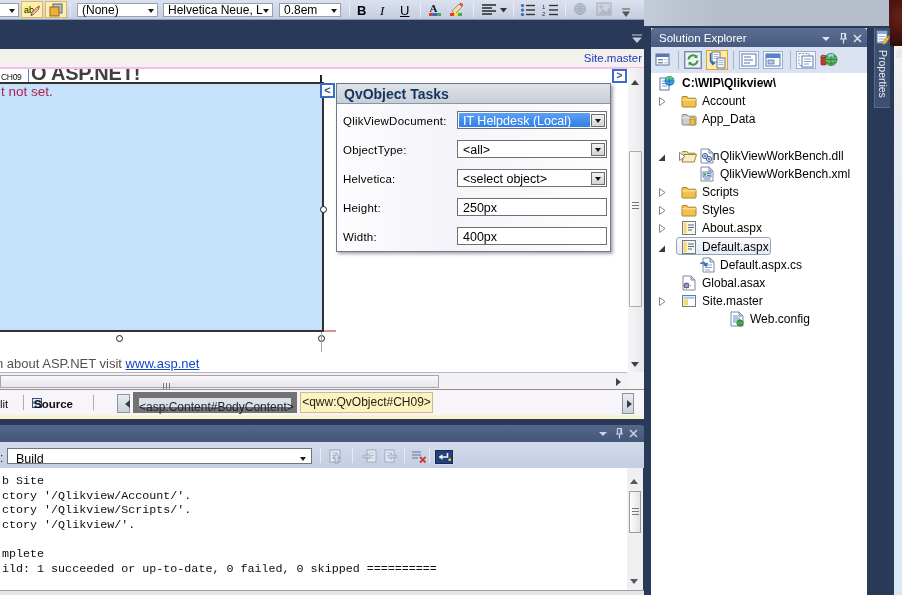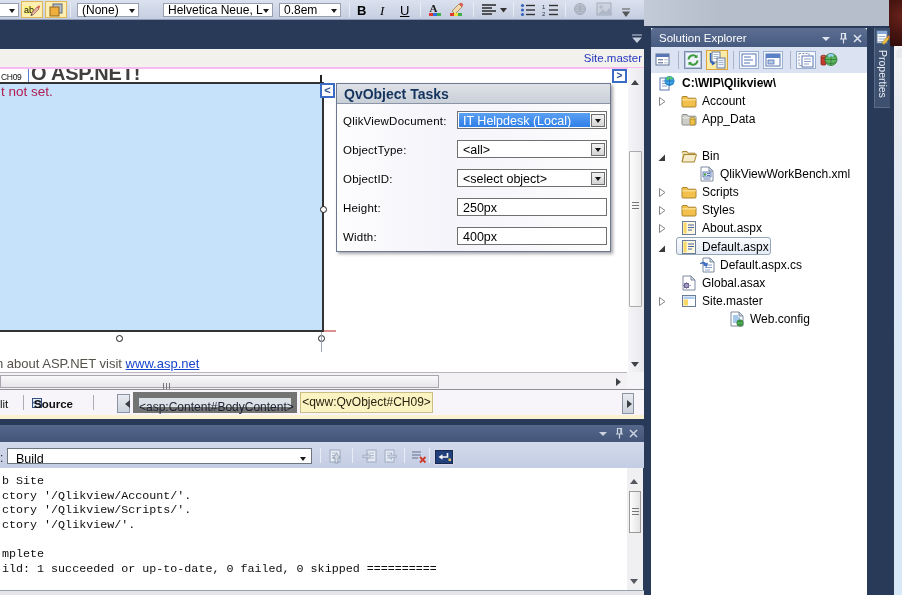--- a/index.html
+++ b/index.html
@@ -110,21 +110,21 @@
           <path d="M8 11 l2 1 l-2.4 0.9 Z" fill="#333"></path>
         </svg>
     </div>
     <div class="ybtn" style="left:45px;width:22px;">
       <svg width="16" height="15" viewBox="0 0 16 15" style="left:2px;top:1px;">
           <rect x="5" y="1" width="9" height="9" fill="#b9bfcc" stroke="#5c6677"></rect>
           <rect x="2" y="4" width="9" height="9" fill="#f0ae3d" stroke="#8f6a1e"></rect>
         </svg>
     </div>
     <div class="tsep" style="left:70px;"></div>
-    <div class="combo" style="left:77px;width:62px;">(None)<div class="arr"></div></div>
+    <div class="combo" style="left:77px;width:81px;">(None)<div class="arr"></div></div>
     <div class="combo" style="left:163px;width:110px;">Helvetica Neue, L<div class="arr"></div></div>
     <div class="combo" style="left:279px;width:62px;">0.8em<div class="arr"></div></div>
     <div class="tsep" style="left:349px;"></div>
     <div style="left:357px;top:3px;font-size:13px;font-weight:bold;color:#000;">B</div>
     <div style="left:380px;top:3px;font-size:13px;font-style:italic;font-family:'Liberation Serif',serif;color:#000;">I</div>
     <div style="left:400px;top:3px;font-size:13px;text-decoration:underline;color:#000;">U</div>
     <div class="tsep" style="left:420px;"></div>
     <svg width="15" height="15" viewBox="0 0 15 15" style="left:428px;top:2px;">
         <text x="1.5" y="10" font-size="11" font-weight="bold" font-family="Liberation Serif" fill="#1a1a1a">A</text>
         <rect x="1" y="11" width="4" height="3" fill="#e03a2f"></rect>
@@ -438,20 +438,34 @@
       <div class="trow" style="top:55.4px;margin-top:19px;">
           <svg class="texp" style="left:6px;top:6px;" width="9" height="9" viewBox="0 0 9 9">
             <path d="M8 1.5 V8 H1.5 z" fill="#3a3a3a"></path>
           </svg>
           <svg class="ticon" style="left:30px;" width="16" height="16" viewBox="0 0 16 16">
             <path d="M1 4.5 q0-1 1-1 h4 l1.2 1.7 h6.8 v1.3 h-11 l-2 7" fill="#e8d9a8" stroke="#a9852e"></path>
             <path d="M3.2 6.5 h12.3 l-2.2 7.5 H1 z" fill="#f5eccc" stroke="#a9852e"></path>
           </svg>
           <div class="txt" style="left:51px;">Bin</div>
         </div>
+      <div class="trow" style="top:73.6px;">
+          <svg class="texp" style="left:27px;top:5px;" width="9" height="9" viewBox="0 0 9 9">
+            <path d="M1.5 0.5 L7 4.5 L1.5 8.5 z" fill="#fff" stroke="#848484"></path>
+          </svg>
+          <svg class="ticon" style="left:48px;" width="16" height="16" viewBox="0 0 16 16">
+            <path d="M2 1 h8 l4 4 v10 H2 z" fill="#fff" stroke="#7d8aa0"></path>
+            <path d="M10 1 l4 4 h-4 z" fill="#d8dee8" stroke="#7d8aa0"></path>
+            <circle cx="6" cy="8" r="2.6" fill="#cdd9f0" stroke="#4967a8"></circle>
+            <circle cx="10" cy="11" r="2.6" fill="#cdd9f0" stroke="#4967a8"></circle>
+            <circle cx="6" cy="8" r="0.9" fill="#4967a8"></circle>
+            <circle cx="10" cy="11" r="0.9" fill="#4967a8"></circle>
+          </svg>
+          <div class="txt" style="left:69px;">QlikViewWorkBench.dll</div>
+        </div>
       <div class="trow" style="top:91.8px;">
           <svg class="ticon" style="left:48px;" width="16" height="16" viewBox="0 0 16 16">
             <path d="M2 1 h8 l4 4 v10 H2 z" fill="#fff" stroke="#7d8aa0"></path>
             <path d="M10 1 l4 4 h-4 z" fill="#d8dee8" stroke="#7d8aa0"></path>
             <rect x="4" y="6" width="8" height="5" fill="#dce6f5" stroke="#4967a8" stroke-width="0.8"></rect>
             <circle cx="6" cy="8.5" r="1.2" fill="#3f9b45"></circle>
             <g stroke="#4967a8" stroke-width="0.9">
               <path d="M8 7.5 h3 M8 9.5 h3 M4.5 13 h7"></path>
             </g>
           </svg>
@@ -578,21 +592,21 @@
           <b></b>
         </div>
       </div>
     <div class="tlabel" style="top:60px;">ObjectType:</div>
     <div class="tfield" style="top:56px;">
         <div class="tx">&lt;all&gt;</div>
         <div class="dd">
           <b></b>
         </div>
       </div>
-    <div class="tlabel" style="top:89px;">ObjectID:</div>
+    <div class="tlabel" style="top:89px;">Helvetica:</div>
     <div class="tfield" style="top:85px;">
         <div class="tx">&lt;select object&gt;</div>
         <div class="dd">
           <b></b>
         </div>
       </div>
     <div class="tlabel" style="top:118px;">Height:</div>
     <div class="tfield" style="top:114px;">
         <div class="tx">250px</div>
       </div>

